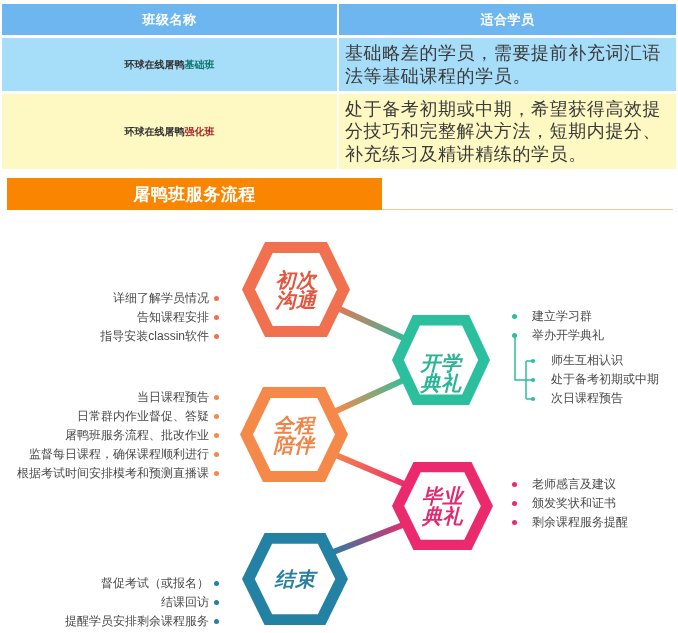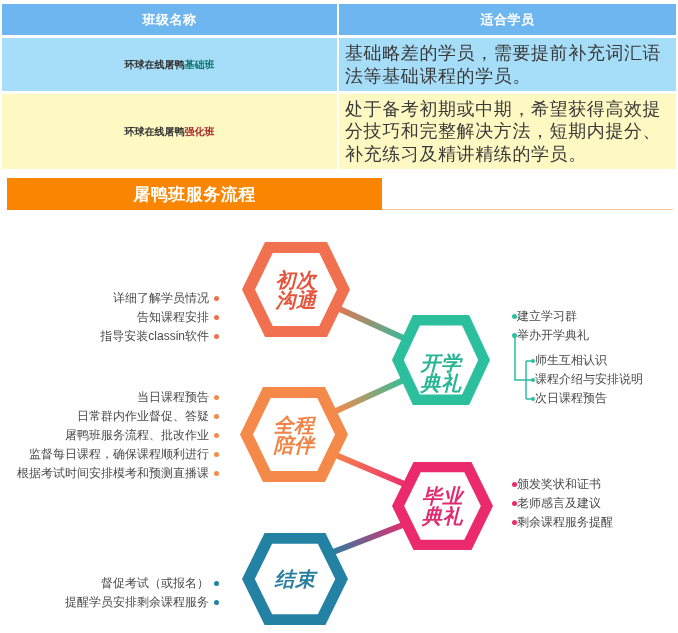--- a/index.html
+++ b/index.html
@@ -43,22 +43,22 @@
   .hex-label {
     position: absolute; z-index: 1;
     display: flex; flex-direction: column; align-items: center; justify-content: center;
     font-weight: bold; font-size: 20px; line-height: 20px; letter-spacing: 0.5px; font-style: italic;
   }
   .hex-label span { display: block; }
 
   .list { position: absolute; z-index: 1; font-size: 12px; color: #4a4a4a; }
   .list .li { height: 19px; display: flex; align-items: center; white-space: nowrap; }
   .list.left .li { justify-content: flex-end; gap: 5px; }
-  .list.right .li { justify-content: flex-start; gap: 0; }
-  .list.sub .li { justify-content: flex-start; gap: 0; }
+  .list.right .li { justify-content: flex-start; gap: 15px; }
+  .list.sub .li { justify-content: flex-start; gap: 16px; }
   .bullet { width: 5px; height: 5px; border-radius: 50%; flex: 0 0 5px; }
   .dot { width: 4px; height: 4px; border-radius: 50%; flex: 0 0 4px; }
 </style>
 </head>
 <body>
 
 <div class="class-table">
   <div class="th">班级名称</div>
   <div class="th">适合学员</div>
 
@@ -165,21 +165,21 @@
       <span>举办开学典礼</span>
     </div>
 </div>
 <div class="list sub" style="left:531px;top:351px;">
   <div class="li">
       <span class="dot" style="background-color: rgb(43, 191, 158);"></span>
       <span>师生互相认识</span>
     </div>
   <div class="li">
       <span class="dot" style="background-color: rgb(43, 191, 158);"></span>
-      <span>课程介绍与安排说明</span>
+      <span>处于备考初期或中期</span>
     </div>
   <div class="li">
       <span class="dot" style="background-color: rgb(43, 191, 158);"></span>
       <span>次日课程预告</span>
     </div>
 </div>
 
 <div class="list left" style="right:459px;top:388px;">
   <div class="li">
       <span>当日课程预告</span>
@@ -199,34 +199,38 @@
     </div>
   <div class="li">
       <span>根据考试时间安排模考和预测直播课</span>
       <span class="bullet" style="background-color: rgb(245, 137, 74);"></span>
     </div>
 </div>
 
 <div class="list right" style="left:512px;top:475px;">
   <div class="li">
       <span class="bullet" style="background-color: rgb(235, 42, 110);"></span>
+      <span>老师感言及建议</span>
+    </div>
+  <div class="li">
+      <span class="bullet" style="background-color: rgb(235, 42, 110);"></span>
       <span>颁发奖状和证书</span>
-    </div>
-  <div class="li">
-      <span class="bullet" style="background-color: rgb(235, 42, 110);"></span>
-      <span>老师感言及建议</span>
     </div>
   <div class="li">
       <span class="bullet" style="background-color: rgb(235, 42, 110);"></span>
       <span>剩余课程服务提醒</span>
     </div>
 </div>
 
 <div class="list left" style="right:459px;top:574px;">
   <div class="li">
       <span>督促考试（或报名）</span>
       <span class="bullet" style="background-color: rgb(35, 129, 163);"></span>
     </div>
   <div class="li">
+      <span>结课回访</span>
+      <span class="bullet" style="background-color: rgb(35, 129, 163);"></span>
+    </div>
+  <div class="li">
       <span>提醒学员安排剩余课程服务</span>
       <span class="bullet" style="background-color: rgb(35, 129, 163);"></span>
     </div>
 </div>
 
 </body></html>

